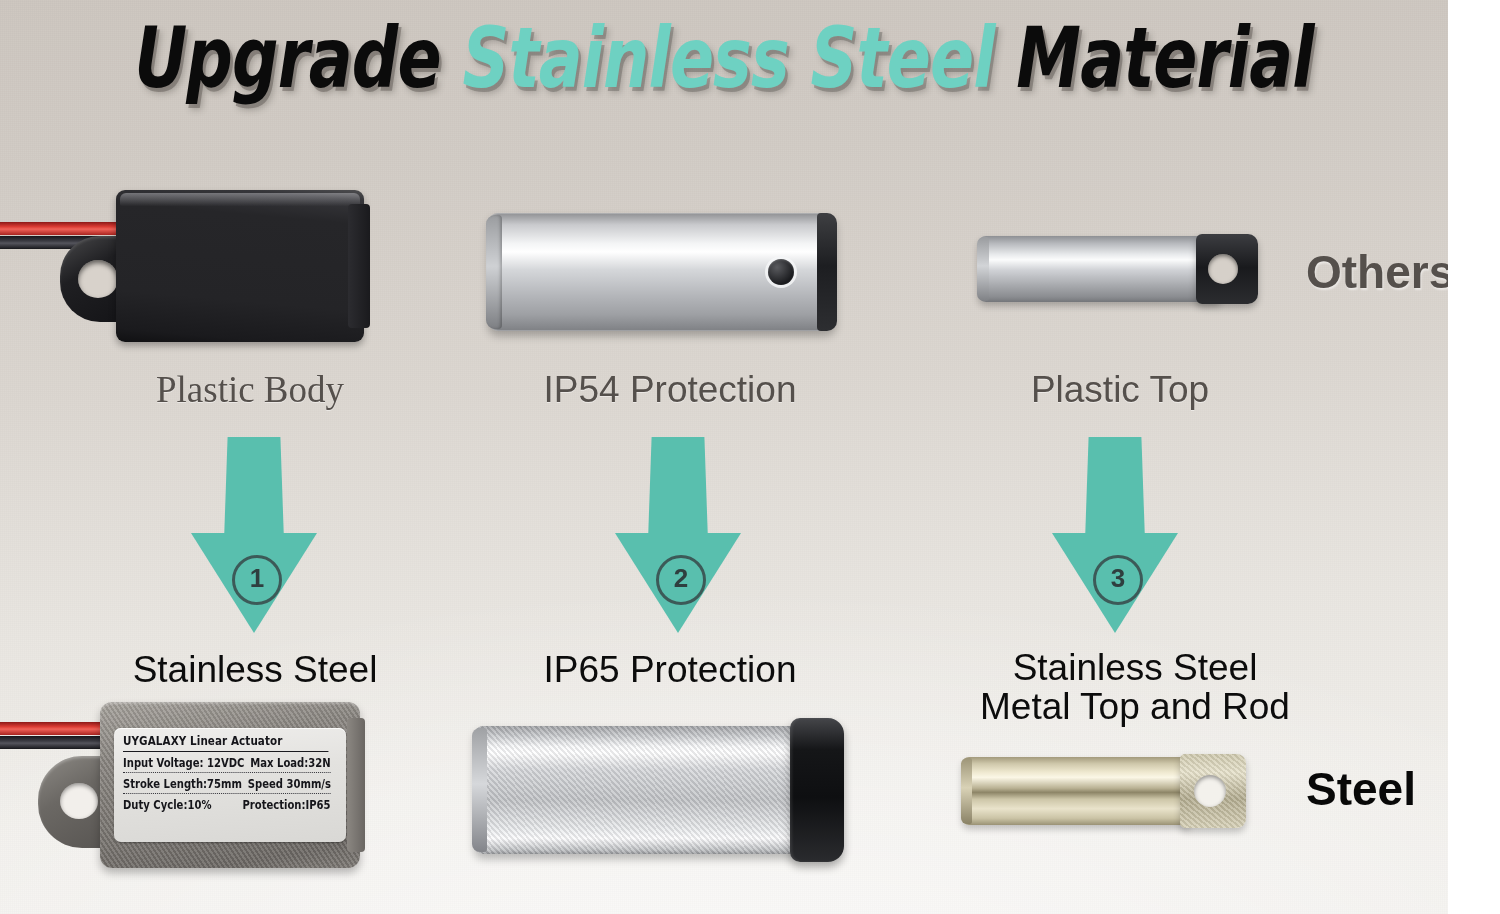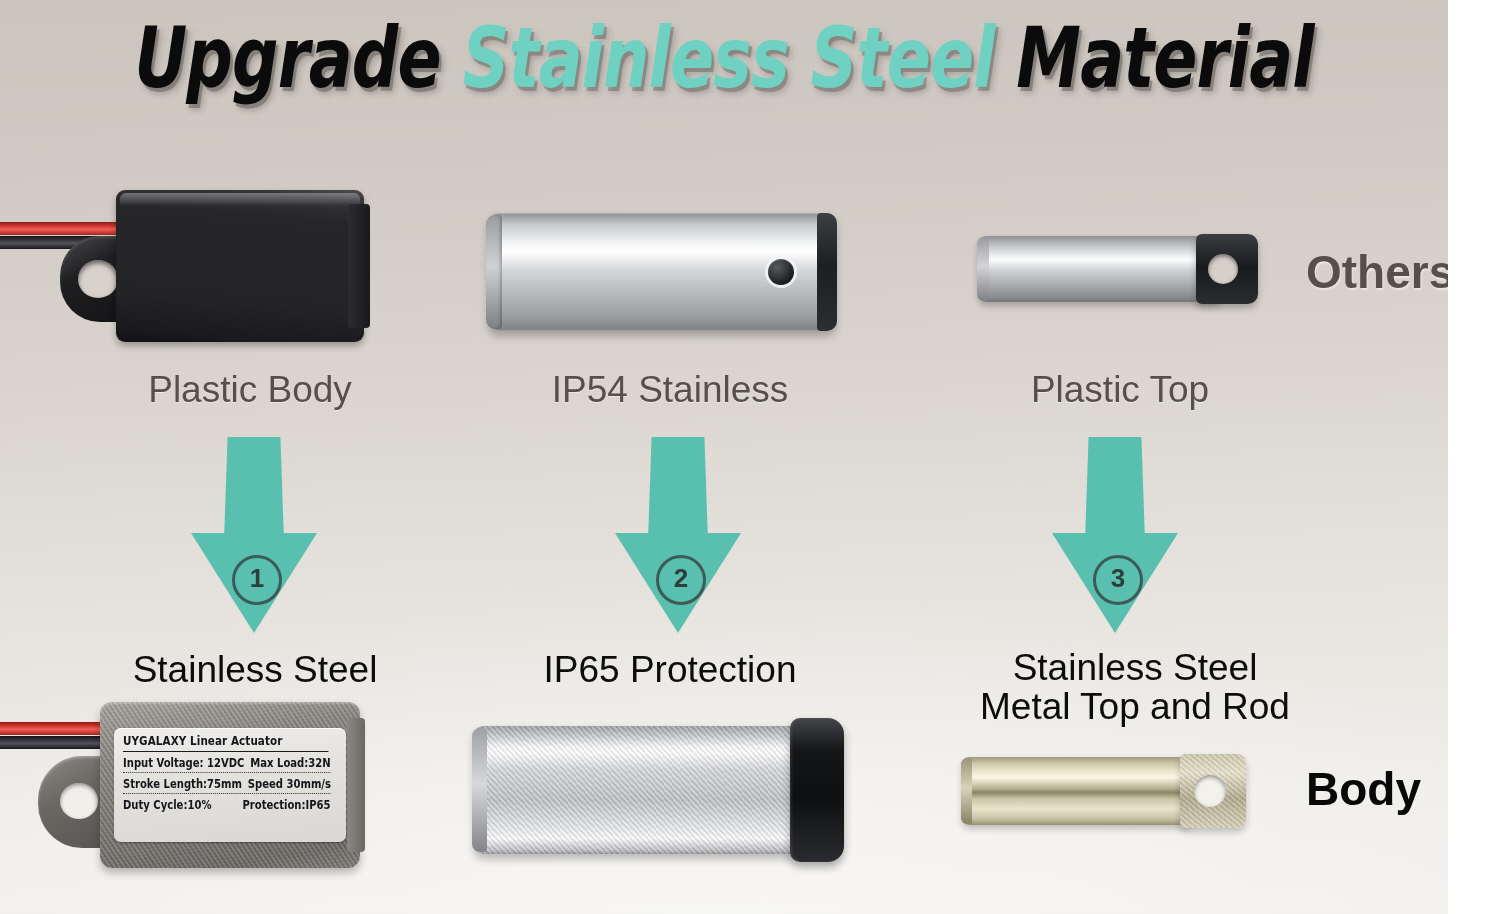--- a/index.html
+++ b/index.html
@@ -473,22 +473,22 @@
     <div class="port"></div>
   </div>
 
   <div id="rod-plastic" style="left:978px; top:236px; width:280px; height:66px;">
     <div class="shaft"></div>
     <div class="tip"></div>
   </div>
 
   <div class="side-label others" style="left:1306px; top:245px;">Others</div>
 
-  <div class="caption top-row" style="left:60px; top:370px; width:380px;">Plastic Body</div>
-  <div class="caption top-row" style="left:480px; top:370px; width:380px;">IP54 Stainless</div>
+  <div class="caption top-row" style="left:60px; top:370px; width:380px;font-family:Liberation Serif, serif;">Plastic Body</div>
+  <div class="caption top-row" style="left:480px; top:370px; width:380px;">IP54 Protection</div>
   <div class="caption top-row" style="left:940px; top:370px; width:360px;text-align:center;">Plastic Top</div>
 
   <div class="arrow" style="left:191px; top:437px;">
     <div class="shaft"></div>
     <div class="head"></div>
     <div class="num">1</div>
   </div>
 
   <div class="arrow" style="left:615px; top:437px;">
     <div class="shaft"></div>
@@ -534,15 +534,15 @@
   <div id="tube-ip65" style="left:474px; top:726px; width:370px; height:128px;">
     <div class="barrel"></div>
     <div class="cap"></div>
   </div>
 
   <div id="rod-steel" style="left:962px; top:757px; width:284px; height:68px;">
     <div class="shaft"></div>
     <div class="eyelet"></div>
   </div>
 
-  <div class="side-label ours" style="left:1306px; top:762px;">Body</div>
+  <div class="side-label ours" style="left:1306px; top:762px;">Steel</div>
 
 </div>
 
 </body></html>

